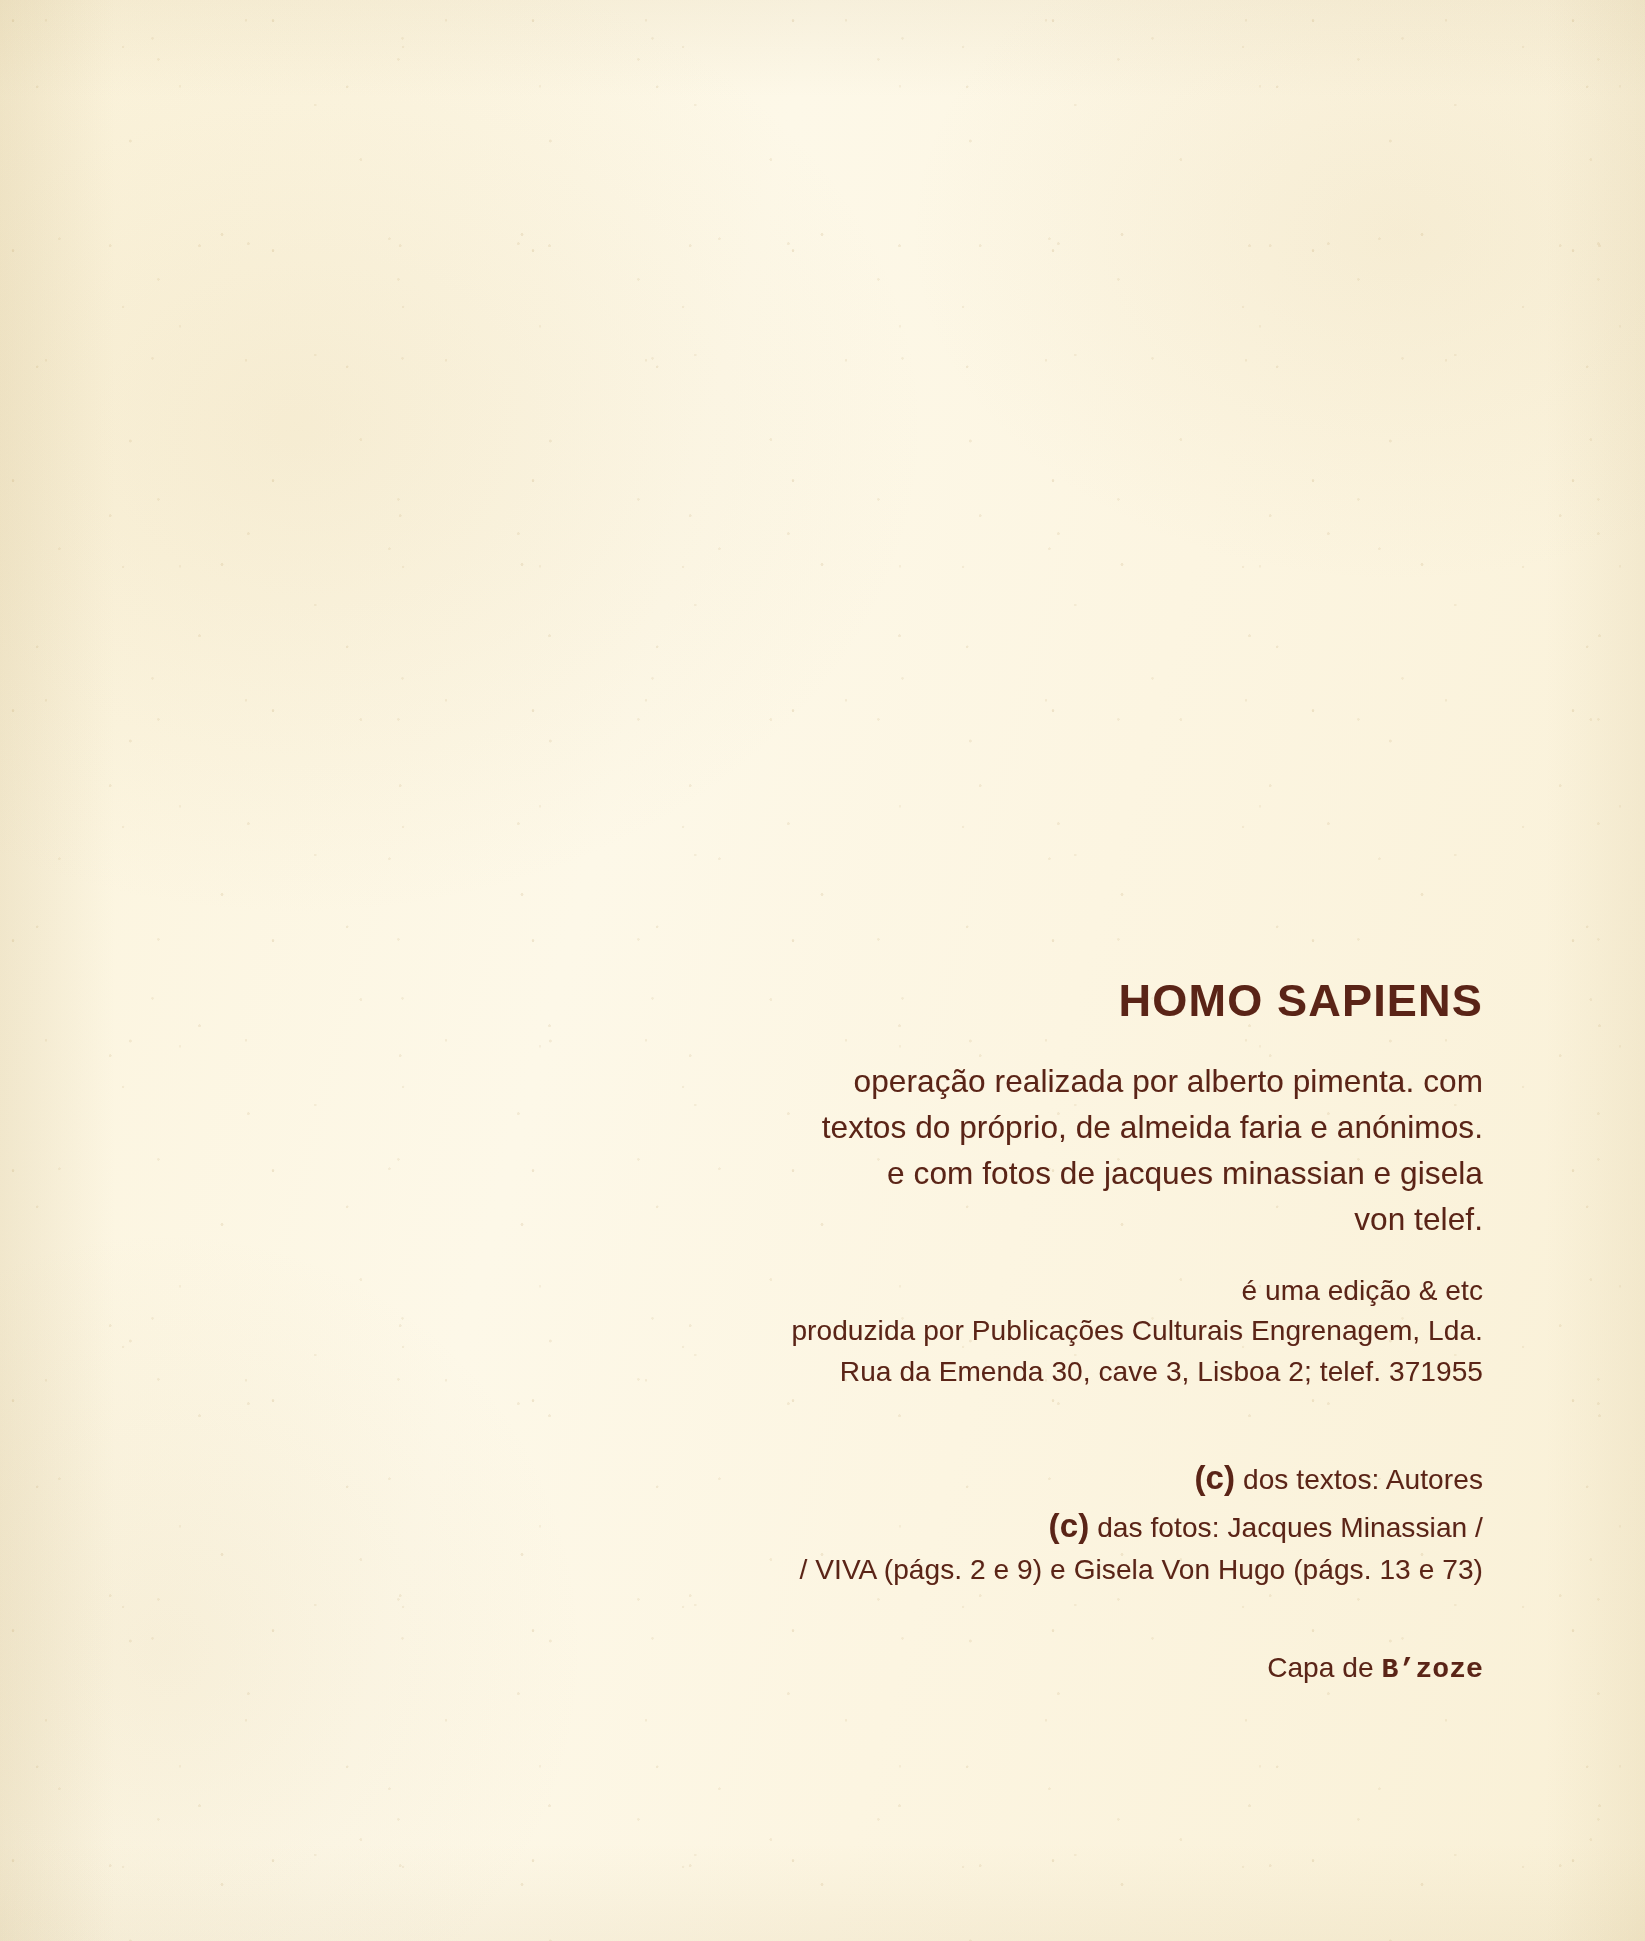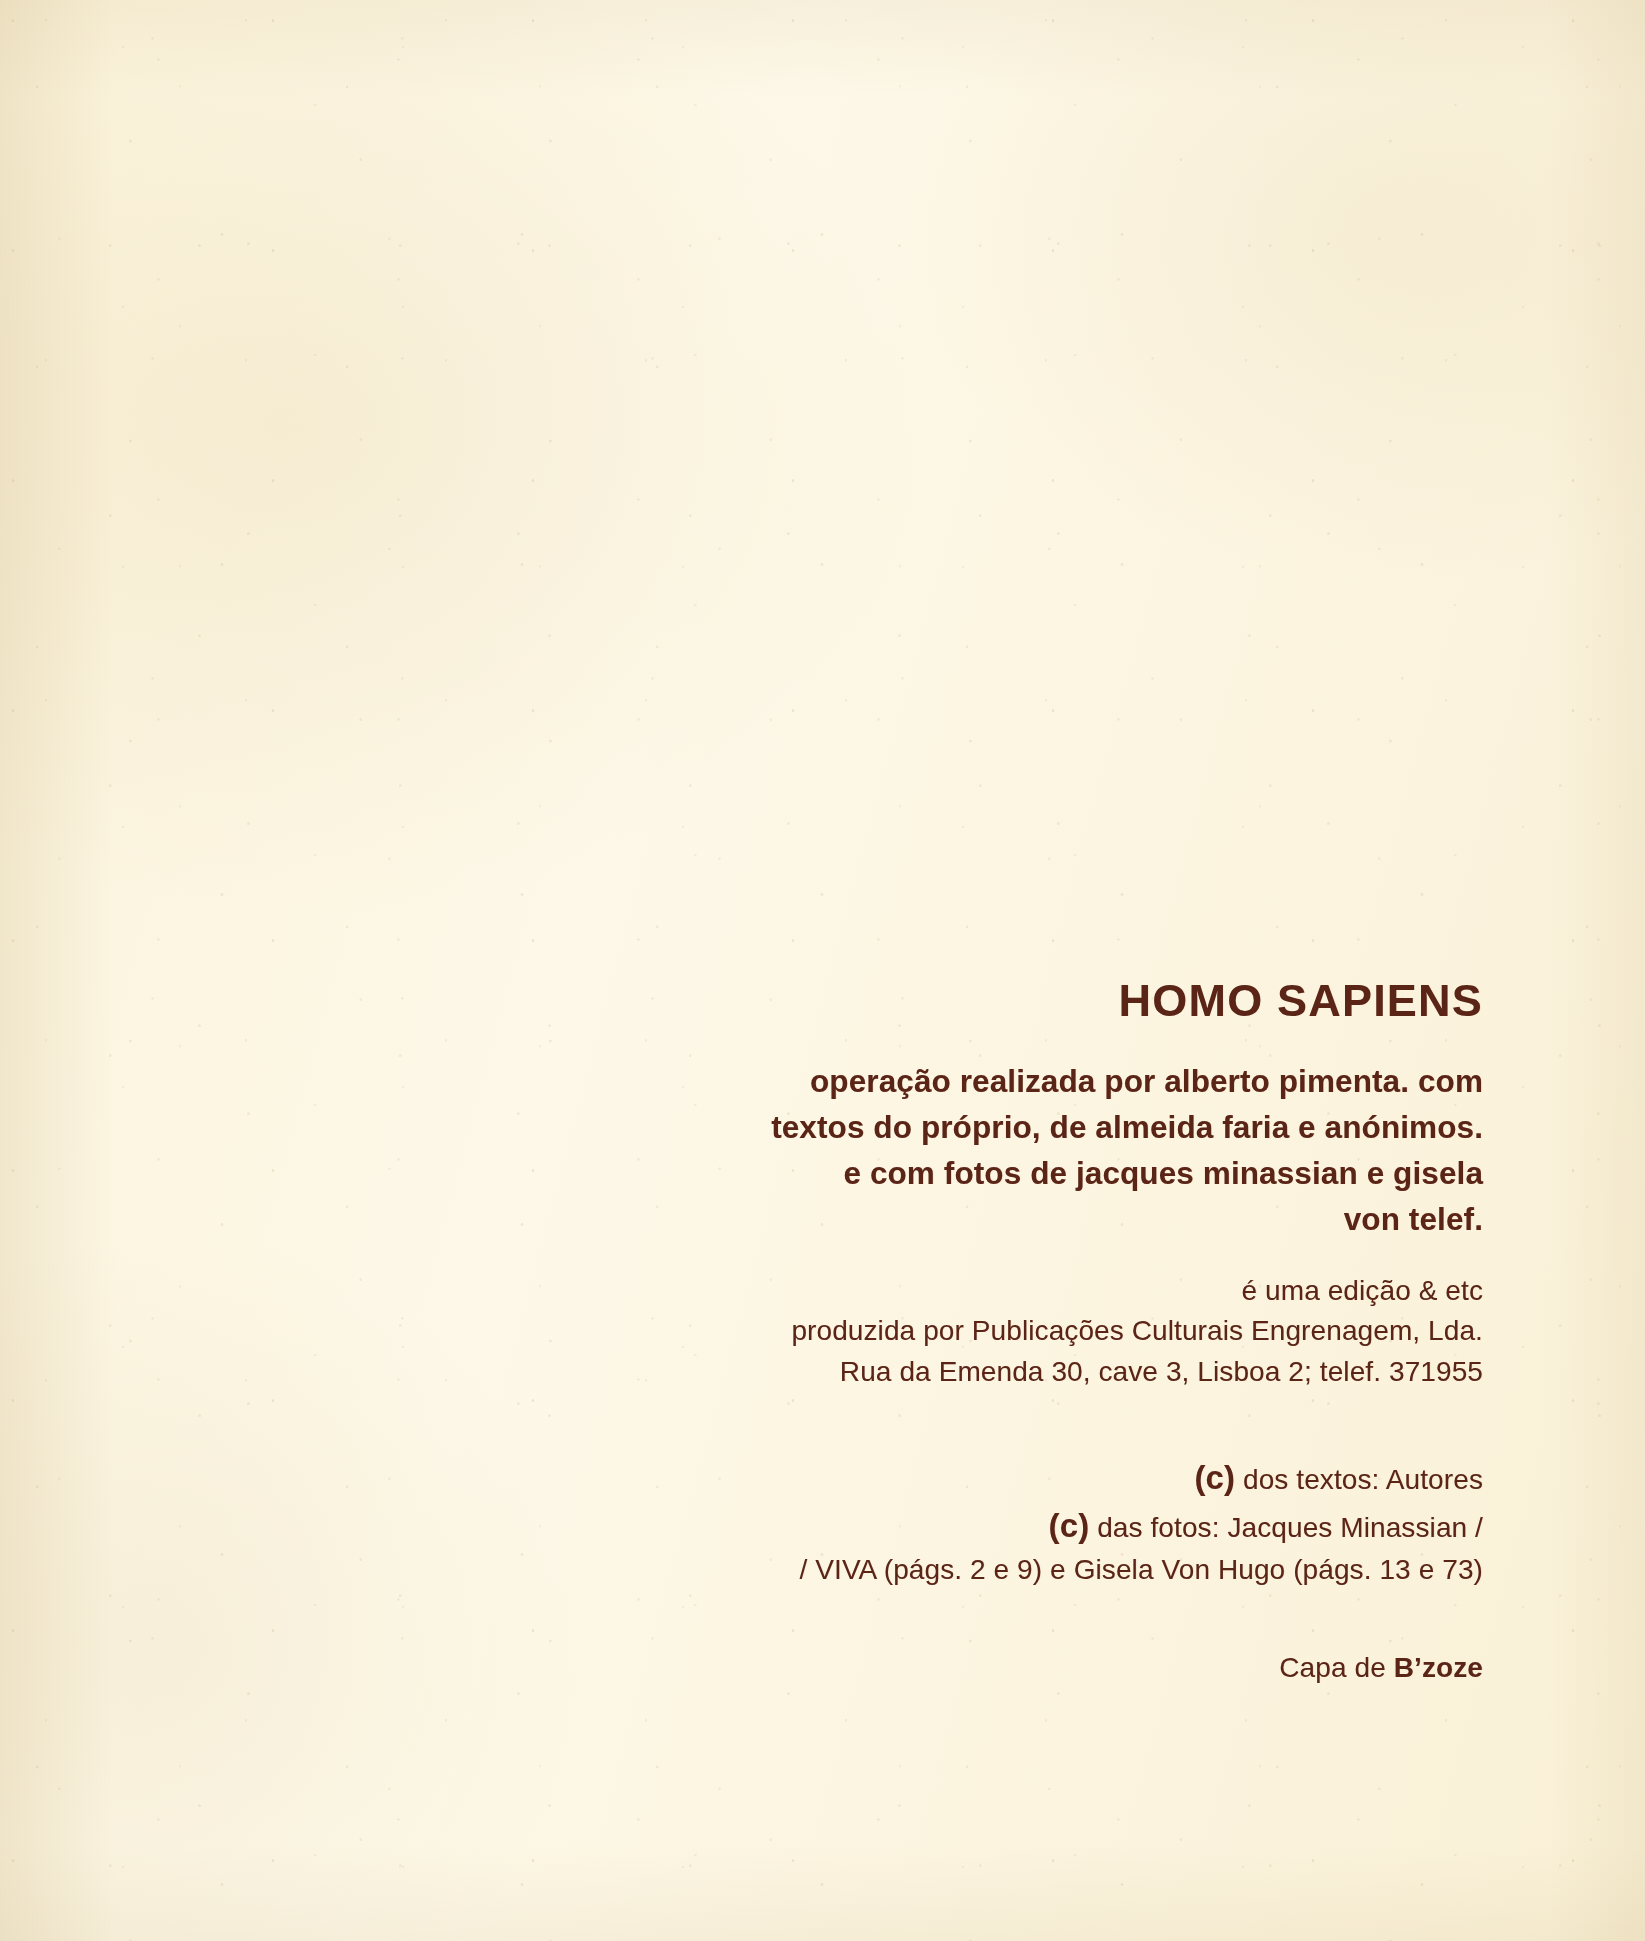--- a/index.html
+++ b/index.html
@@ -77,21 +77,21 @@
     font-size: 45px;
     font-weight: bold;
     letter-spacing: 1.2px;
     text-align: right;
     margin: 0 0 32px 0;
     color: #5a2417;
   }
 
   .blurb {
     font-size: 31.5px;
-    font-weight: bold;
+    font-weight: normal;
     line-height: 1.46;
     text-align: justify;
     text-align-last: right;
     margin: 0;
     color: #5a2417;
     letter-spacing: 0.1px;
   }
 
   .blurb .line {
     display: block;
@@ -122,21 +122,21 @@
     font-size: 33px;
   }
 
   .cover-credit {
     margin-top: 62px;
     font-size: 28px;
     text-align: right;
     color: #5a2417;
     letter-spacing: 0.1px;
   }
-  .cover-credit b { font-weight: bold; }
+  .cover-credit b { font-weight: bold; font-family: Liberation Mono, monospace; }
 
   .ink-soft {
     
     text-shadow: 0.4px 0.4px 0 rgba(120,60,38,0.18);
   }
 </style>
 </head>
 <body>
 
 <div class="page">

